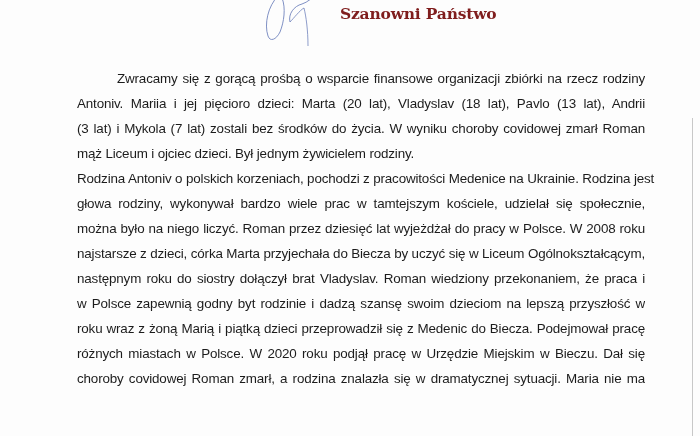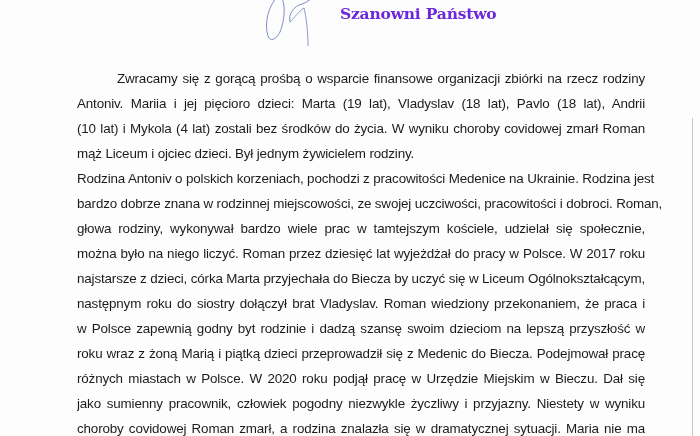--- a/index.html
+++ b/index.html
@@ -14,21 +14,21 @@
   .edge-line {
     position: absolute; left: 692px; top: 118px; width: 1px; height: 318px;
     background: #c8c8c8;
   }
   .signature {
     position: absolute; left: 260px; top: -6px; width: 80px; height: 60px;
   }
   .salutation {
     position: absolute; left: 340px; top: 4px;
     font-family: "DejaVu Serif", "Liberation Serif", serif;
-    font-weight: bold; font-size: 15.5px; color: #6d28d9;
+    font-weight: bold; font-size: 15.5px; color: #7f1d1d;
     letter-spacing: -0.2px;
   }
   .body-text {
     position: absolute; left: 77px; top: 66px; width: 568px;
     font-size: 13.4px; line-height: 25px; color: #1c1c1c;
     letter-spacing: -0.15px;
   }
   .line { white-space: nowrap; height: 25px; display: block; }
   .line.justify { text-align: justify; text-align-last: justify; white-space: normal; overflow: hidden; }
   .indent { padding-left: 40px; }
@@ -40,30 +40,28 @@
   <svg class="signature" viewBox="0 0 80 60" xmlns="http://www.w3.org/2000/svg">
     <path d="M18 2 C 8 12, 4 30, 8 42 C 10 48, 16 46, 20 38 C 24 28, 26 14, 22 4" fill="none" stroke="#7083bd" stroke-width="0.9"></path>
     <path d="M30 28 C 28 20, 34 12, 42 10 C 48 8, 52 4, 56 0" fill="none" stroke="#7083bd" stroke-width="0.9"></path>
     <path d="M30 28 C 34 24, 40 16, 44 14 C 46 22, 48 36, 48 52" fill="none" stroke="#7083bd" stroke-width="0.8"></path>
   </svg>
 
   <div class="salutation">Szanowni Państwo</div>
 
   <div class="body-text">
     <span class="line justify indent">Zwracamy się z gorącą prośbą o wsparcie finansowe organizacji zbiórki na rzecz rodziny Marii</span>
-    <span class="line justify">Antoniv.   Mariia i jej pięcioro dzieci: Marta (19 lat), Vladyslav (18 lat), Pavlo (18 lat), Andrii</span>
-    <span class="line justify">(10 lat) i Mykola (4 lat) zostali bez środków do życia.  W wyniku choroby covidowej zmarł  Roman</span>
+    <span class="line justify">Antoniv.   Mariia i jej pięcioro dzieci: Marta (20 lat), Vladyslav (18 lat), Pavlo (13 lat), Andrii</span>
+    <span class="line justify">(3 lat) i Mykola (7 lat) zostali bez środków do życia.  W wyniku choroby covidowej zmarł  Roman</span>
     <span class="line">mąż Liceum i ojciec dzieci. Był jednym żywicielem rodziny.</span>
     <span class="line">Rodzina Antoniv o polskich korzeniach, pochodzi z pracowitości Medenice na Ukrainie. Rodzina jest</span>
-    <span class="line">bardzo dobrze znana w rodzinnej miejscowości, ze swojej uczciwości, pracowitości i dobroci. Roman,</span>
     <span class="line justify">głowa rodziny, wykonywał bardzo wiele prac w tamtejszym kościele, udzielał się społecznie, zawsze</span>
-    <span class="line justify">można było na niego liczyć. Roman przez dziesięć lat wyjeżdżał do pracy w Polsce. W 2017 roku</span>
+    <span class="line justify">można było na niego liczyć. Roman przez dziesięć lat wyjeżdżał do pracy w Polsce. W 2008 roku</span>
     <span class="line justify">najstarsze z dzieci, córka Marta przyjechała do Biecza by uczyć się w Liceum Ogólnokształcącym, a w</span>
     <span class="line justify">następnym roku do siostry dołączył brat Vladyslav. Roman wiedziony przekonaniem, że praca i życie</span>
     <span class="line justify">w Polsce zapewnią godny byt rodzinie i dadzą szansę swoim dzieciom na lepszą przyszłość w 2018</span>
     <span class="line justify">roku wraz z żoną Marią i piątką dzieci przeprowadził się z Medenic do Biecza. Podejmował pracę w</span>
     <span class="line justify">różnych miastach w Polsce. W 2020 roku podjął pracę w Urzędzie Miejskim w Bieczu. Dał się poznać</span>
-    <span class="line justify">jako sumienny pracownik, człowiek pogodny niezwykle życzliwy i przyjazny. Niestety w wyniku</span>
     <span class="line justify">choroby covidowej Roman zmarł, a rodzina znalazła się w dramatycznej sytuacji. Maria nie ma</span>
   </div>
 
   <div class="edge-line"></div>
 </div>
 
 </body></html>

